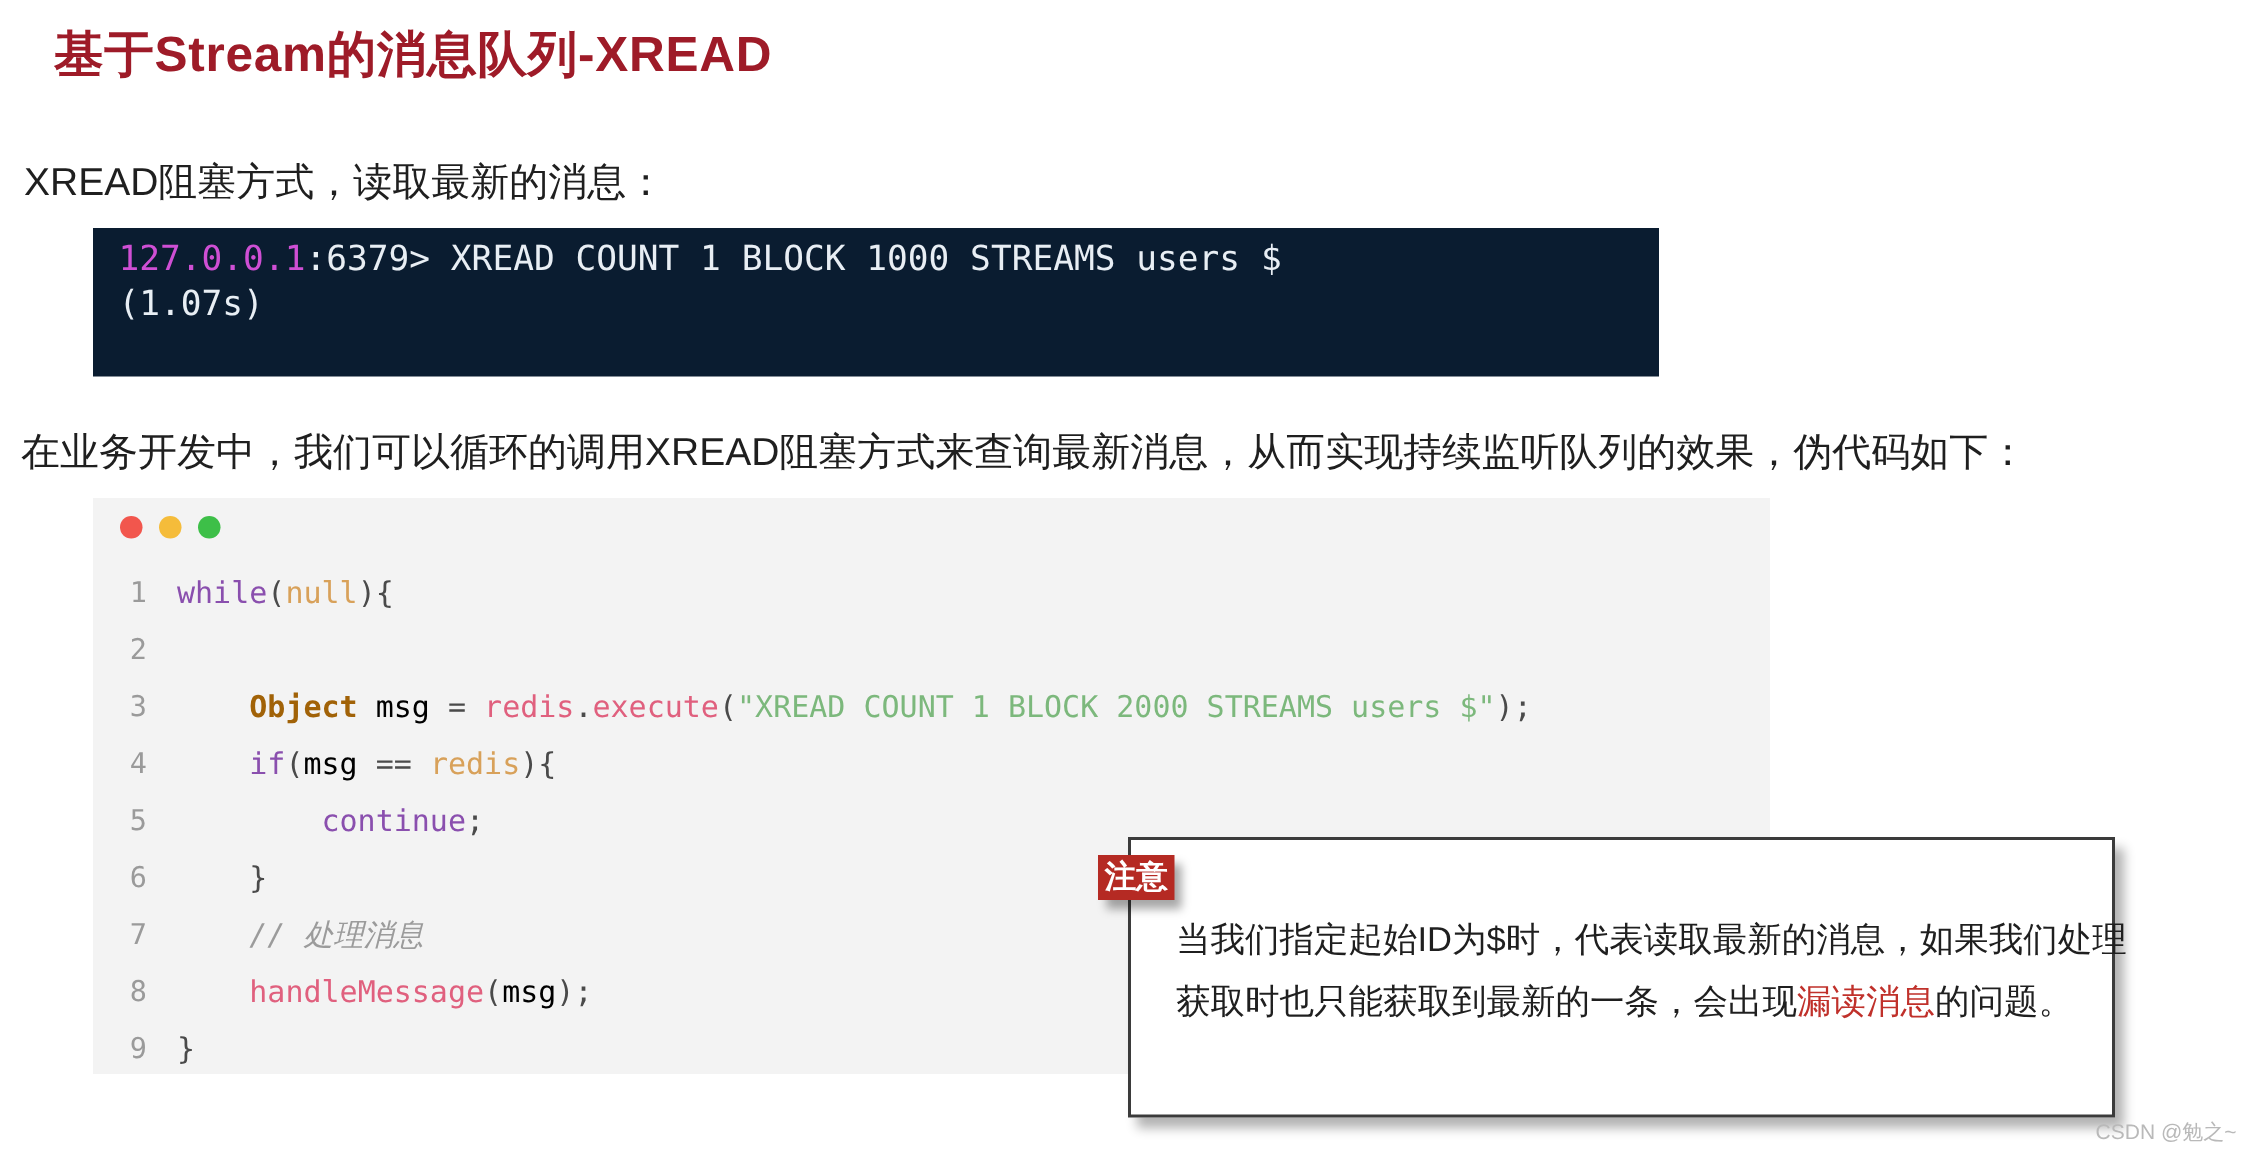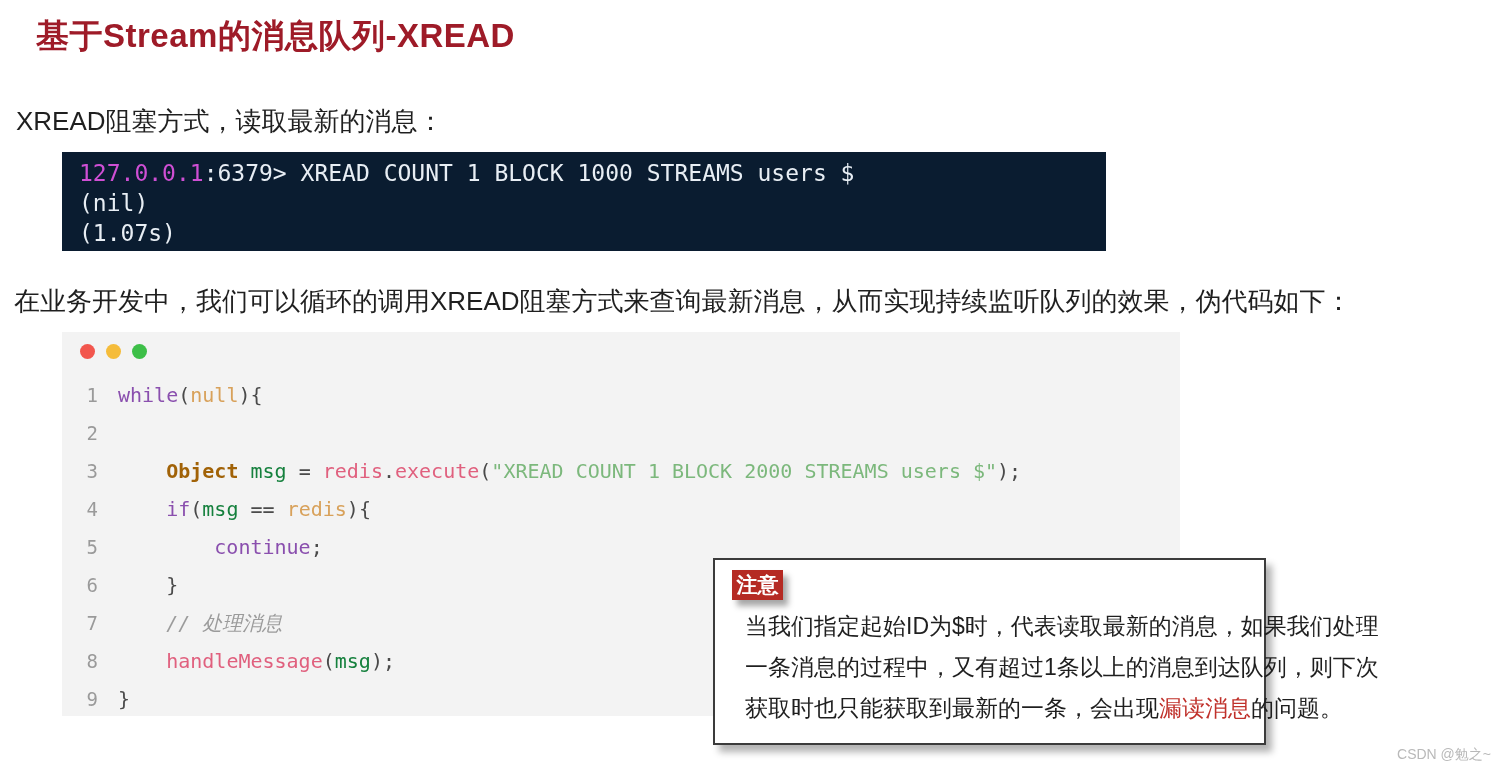--- a/index.html
+++ b/index.html
@@ -117,32 +117,32 @@
     padding-right: 20px;
     box-sizing: border-box;
     color: #9a9a9a;
     font-size: 19px;
   }
   .code-text { white-space: pre; }
 
   .tok-kw      { color: #8a4fae; }
   .tok-lit     { color: #d8a15a; }
   .tok-type    { color: #a16207; font-weight: bold; }
-  .tok-var     { color: #15803d; }
+  .tok-var     { color: #000000; }
   .tok-fn      { color: #e0607e; }
   .tok-str     { color: #7cb87c; }
   .tok-cmt     { color: #9b9b9b; font-style: italic; }
   .tok-punct   { color: #4a4a4a; }
 
   
   .callout {
     position: absolute;
-    left: 713px;
+    left: 752px;
     top: 558px;
-    width: 553px;
+    width: 658px;
     height: 187px;
     background: #ffffff;
     border: 2px solid #3b3b3b;
     box-sizing: border-box;
     box-shadow: 6px 7px 7px rgba(0,0,0,0.30);
   }
   .callout-body {
     position: absolute;
     left: 30px;
     top: 46px;
@@ -181,21 +181,20 @@
 </style>
 </head>
 <body>
 
 <div class="page-title">基于Stream的消息队列-XREAD</div>
 
 <div class="intro-line">XREAD阻塞方式，读取最新的消息：</div>
 
 <div class="terminal">
   <div class="tline"><span class="term-prompt-ip">127.0.0.1</span><span class="term-prompt-port">:6379&gt; </span><span>XREAD COUNT 1 BLOCK 1000 STREAMS users $</span></div>
-  <div class="tline">(nil)</div>
   <div class="tline">(1.07s)</div>
 </div>
 
 <div class="paragraph">在业务开发中，我们可以循环的调用XREAD阻塞方式来查询最新消息，从而实现持续监听队列的效果，伪代码如下：</div>
 
 <div class="code-card">
   <div class="code-dots">
     <span class="dot dot-red"></span>
     <span class="dot dot-yellow"></span>
     <span class="dot dot-green"></span>
@@ -246,19 +245,18 @@
       <span class="ln">9</span>
       <span class="code-text tok-punct">}</span>
     </div>
 
   </div>
 </div>
 
 <div class="callout">
   <div class="callout-body">
     <div>当我们指定起始ID为$时，代表读取最新的消息，如果我们处理</div>
-    <div>一条消息的过程中，又有超过1条以上的消息到达队列，则下次</div>
     <div><span>获取时也只能获取到最新的一条，会出现</span><span class="hl">漏读消息</span><span>的问题。</span></div>
   </div>
 </div>
 <div class="callout-tag">注意</div>
 
 <div class="watermark">CSDN @勉之~</div>
 
 </body></html>

